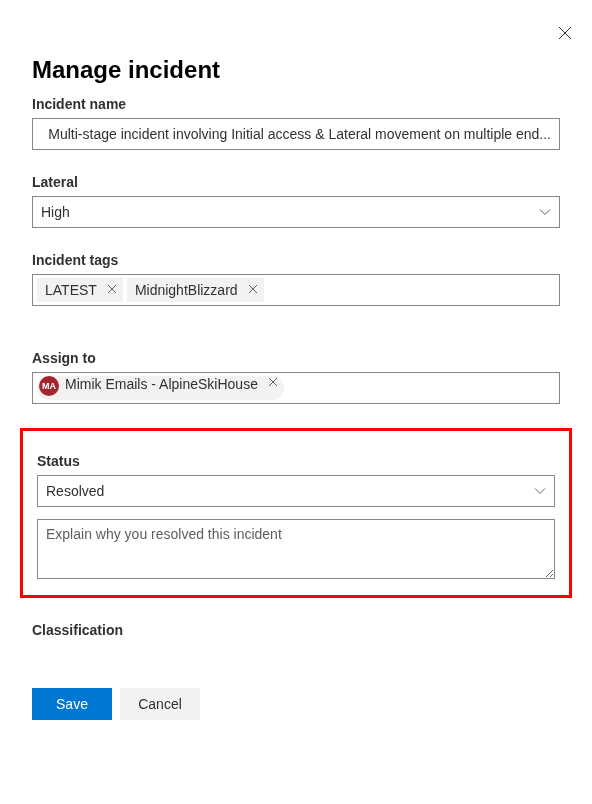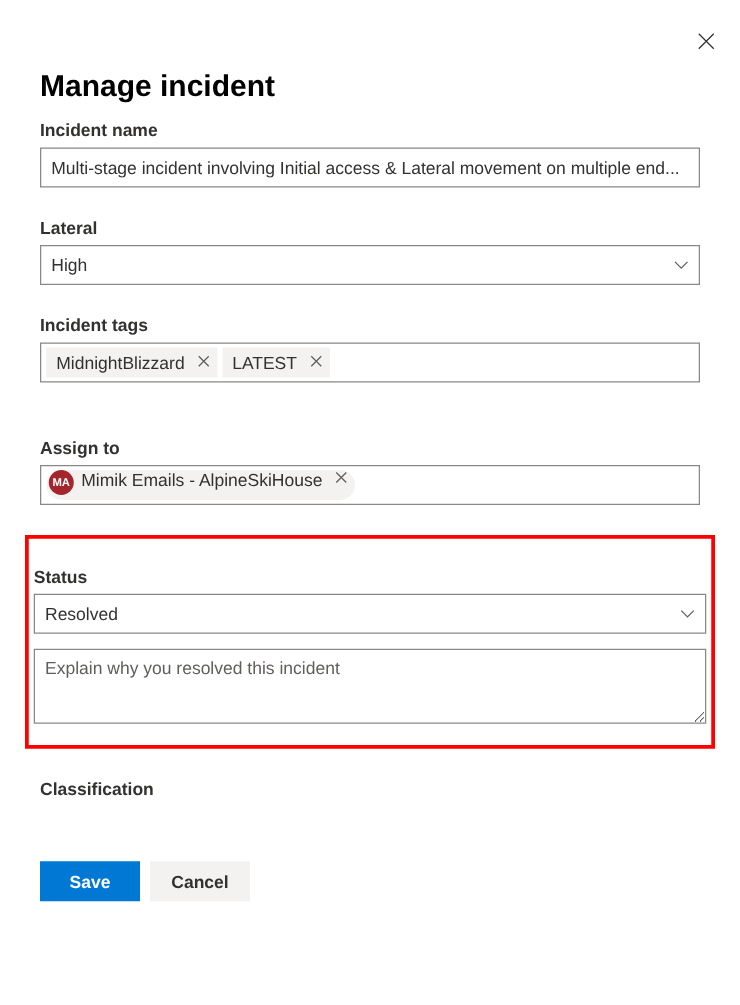--- a/index.html
+++ b/index.html
@@ -1,40 +1,40 @@
 <!DOCTYPE html>
 <html><head>
   <meta charset="utf-8">
   <style>
     * { box-sizing: border-box; margin: 0; padding: 0; font-family: "Segoe UI", -apple-system, sans-serif; }
     body { width: 592px; height: 804px; background: #fff; position: relative; padding: 20px 32px; }
     .close-btn { position: absolute; top: 26px; right: 20px; cursor: pointer; color: #323130; font-size: 16px; line-height: 1; }
     .title { font-size: 24px; font-weight: 700; color: #000; margin-top: 36px; }
     .field { margin-bottom: 24px; }
     .field-label { font-size: 14px; font-weight: 600; color: #323130; margin-bottom: 6px; display: block; margin-top: 12px; }
-    .text-input { width: 100%; height: 32px; border: 1px solid #8a8886; padding: 0 8px; font-size: 14px; color: #323130; background: #fff; text-overflow: ellipsis; white-space: nowrap; overflow: hidden; }
+    .text-input { width: 100%; height: 32px; border: 1px solid #8a8886; padding: 0 8px; font-size: 14px; color: #323130; background: #fff; text-overflow: ellipsis; white-space: nowrap; overflow: hidden; text-align: right; }
     .select-wrap { position: relative; width: 100%; height: 32px; border: 1px solid #8a8886; display: flex; align-items: center; padding: 0 8px; background: #fff; cursor: pointer; gap: 47px; }
     .select-value { font-size: 14px; color: #323130; flex: 1; }
     .chevron { width: 12px; height: 12px; display: flex; align-items: center; justify-content: center; }
     .chevron svg { width: 12px; height: 8px; }
     .tag-input-wrap { width: 100%; min-height: 32px; border: 1px solid #8a8886; display: flex; align-items: center; flex-wrap: wrap; padding: 2px 4px; gap: 4px; background: #fff; }
     .tag { display: inline-flex; align-items: center; background: #f3f2f1; border: none; height: 24px; padding: 0 6px 0 8px; font-size: 14px; color: #323130; gap: 10px; }
     .tag-remove { cursor: pointer; color: #605e5c; font-size: 12px; display: flex; align-items: center; }
     .tag-input { flex: 1; border: none; outline: none; font-size: 14px; color: #605e5c; min-width: 150px; padding: 2px 4px; }
     .assignee-wrap { width: 100%; min-height: 32px; border: 1px solid #8a8886; display: flex; align-items: center; padding: 3px 4px; background: #fff; }
     .assignee-chip { display: inline-flex; align-items: flex-start; background: #f3f2f1; height: 24px; padding: 0 6px 0 2px; border-radius: 12px; gap: 6px; font-size: 14px; color: #323130; }
     .avatar { width: 20px; height: 20px; border-radius: 50%; background: #a4262c; color: #fff; font-size: 9px; font-weight: 600; display: flex; align-items: center; justify-content: center; }
     .chip-remove { cursor: pointer; color: #605e5c; font-size: 12px; margin-left: 4px; display: flex; align-items: center; }
-    .highlight-box { border: 3px solid #ff0000; padding: 10px 4px 12px; margin-bottom: 24px; margin-left: -12px; margin-right: -12px; }
+    .highlight-box { border: 3px solid #ff0000; padding: 10px 14px 12px; margin-bottom: 24px; margin-left: -12px; margin-right: -12px; }
     .highlight-box .field { margin-bottom: 0; }
     .highlight-box .field:first-child { margin-bottom: 12px; }
     .textarea { width: 100%; height: 60px; border: 1px solid #8a8886; padding: 6px 8px; font-size: 14px; color: #323130; resize: both; font-family: inherit; }
     .textarea::placeholder { color: #605e5c; }
     .buttons { display: flex; gap: 8px; margin-top: 50px; }
-    .btn { min-width: 80px; height: 32px; border: none; font-size: 14px; font-weight: 700; cursor: pointer; padding: 0 16px; }
+    .btn { min-width: 80px; height: 32px; border: none; font-size: 14px; font-weight: 400; cursor: pointer; padding: 0 16px; }
     .btn-primary { background: #0078d4; color: #fff; }
     .btn-secondary { background: #f3f2f1; color: #323130; }
     .tags-field { margin-bottom: 44px; }
   </style>
 </head>
 <body>
 
 <div class="close-btn">
   <span>
     <svg width="14" height="14" viewBox="0 0 14 14">
@@ -59,29 +59,29 @@
           <path d="M1 1.5 L6 6.5 L11 1.5" stroke="#605e5c" stroke-width="1" fill="none"></path>
         </svg>
     </span>
   </div>
 </div>
 
 <div class="field tags-field">
   <label class="field-label">Incident tags</label>
   <div class="tag-input-wrap">
     <span class="tag">
-      <span>MidnightBlizzard</span>
+      <span>LATEST</span>
       <span class="tag-remove">
         <span><svg width="10" height="10" viewBox="0 0 10 10">
               <path d="M1 1 L9 9 M9 1 L1 9" stroke="#605e5c" stroke-width="1" fill="none"></path>
             </svg></span>
       </span>
     </span>
     <span class="tag">
-      <span>LATEST</span>
+      <span>MidnightBlizzard</span>
       <span class="tag-remove">
         <span><svg width="10" height="10" viewBox="0 0 10 10">
               <path d="M1 1 L9 9 M9 1 L1 9" stroke="#605e5c" stroke-width="1" fill="none"></path>
             </svg></span>
       </span>
     </span>
   </div>
 </div>
 
 <div class="field">

